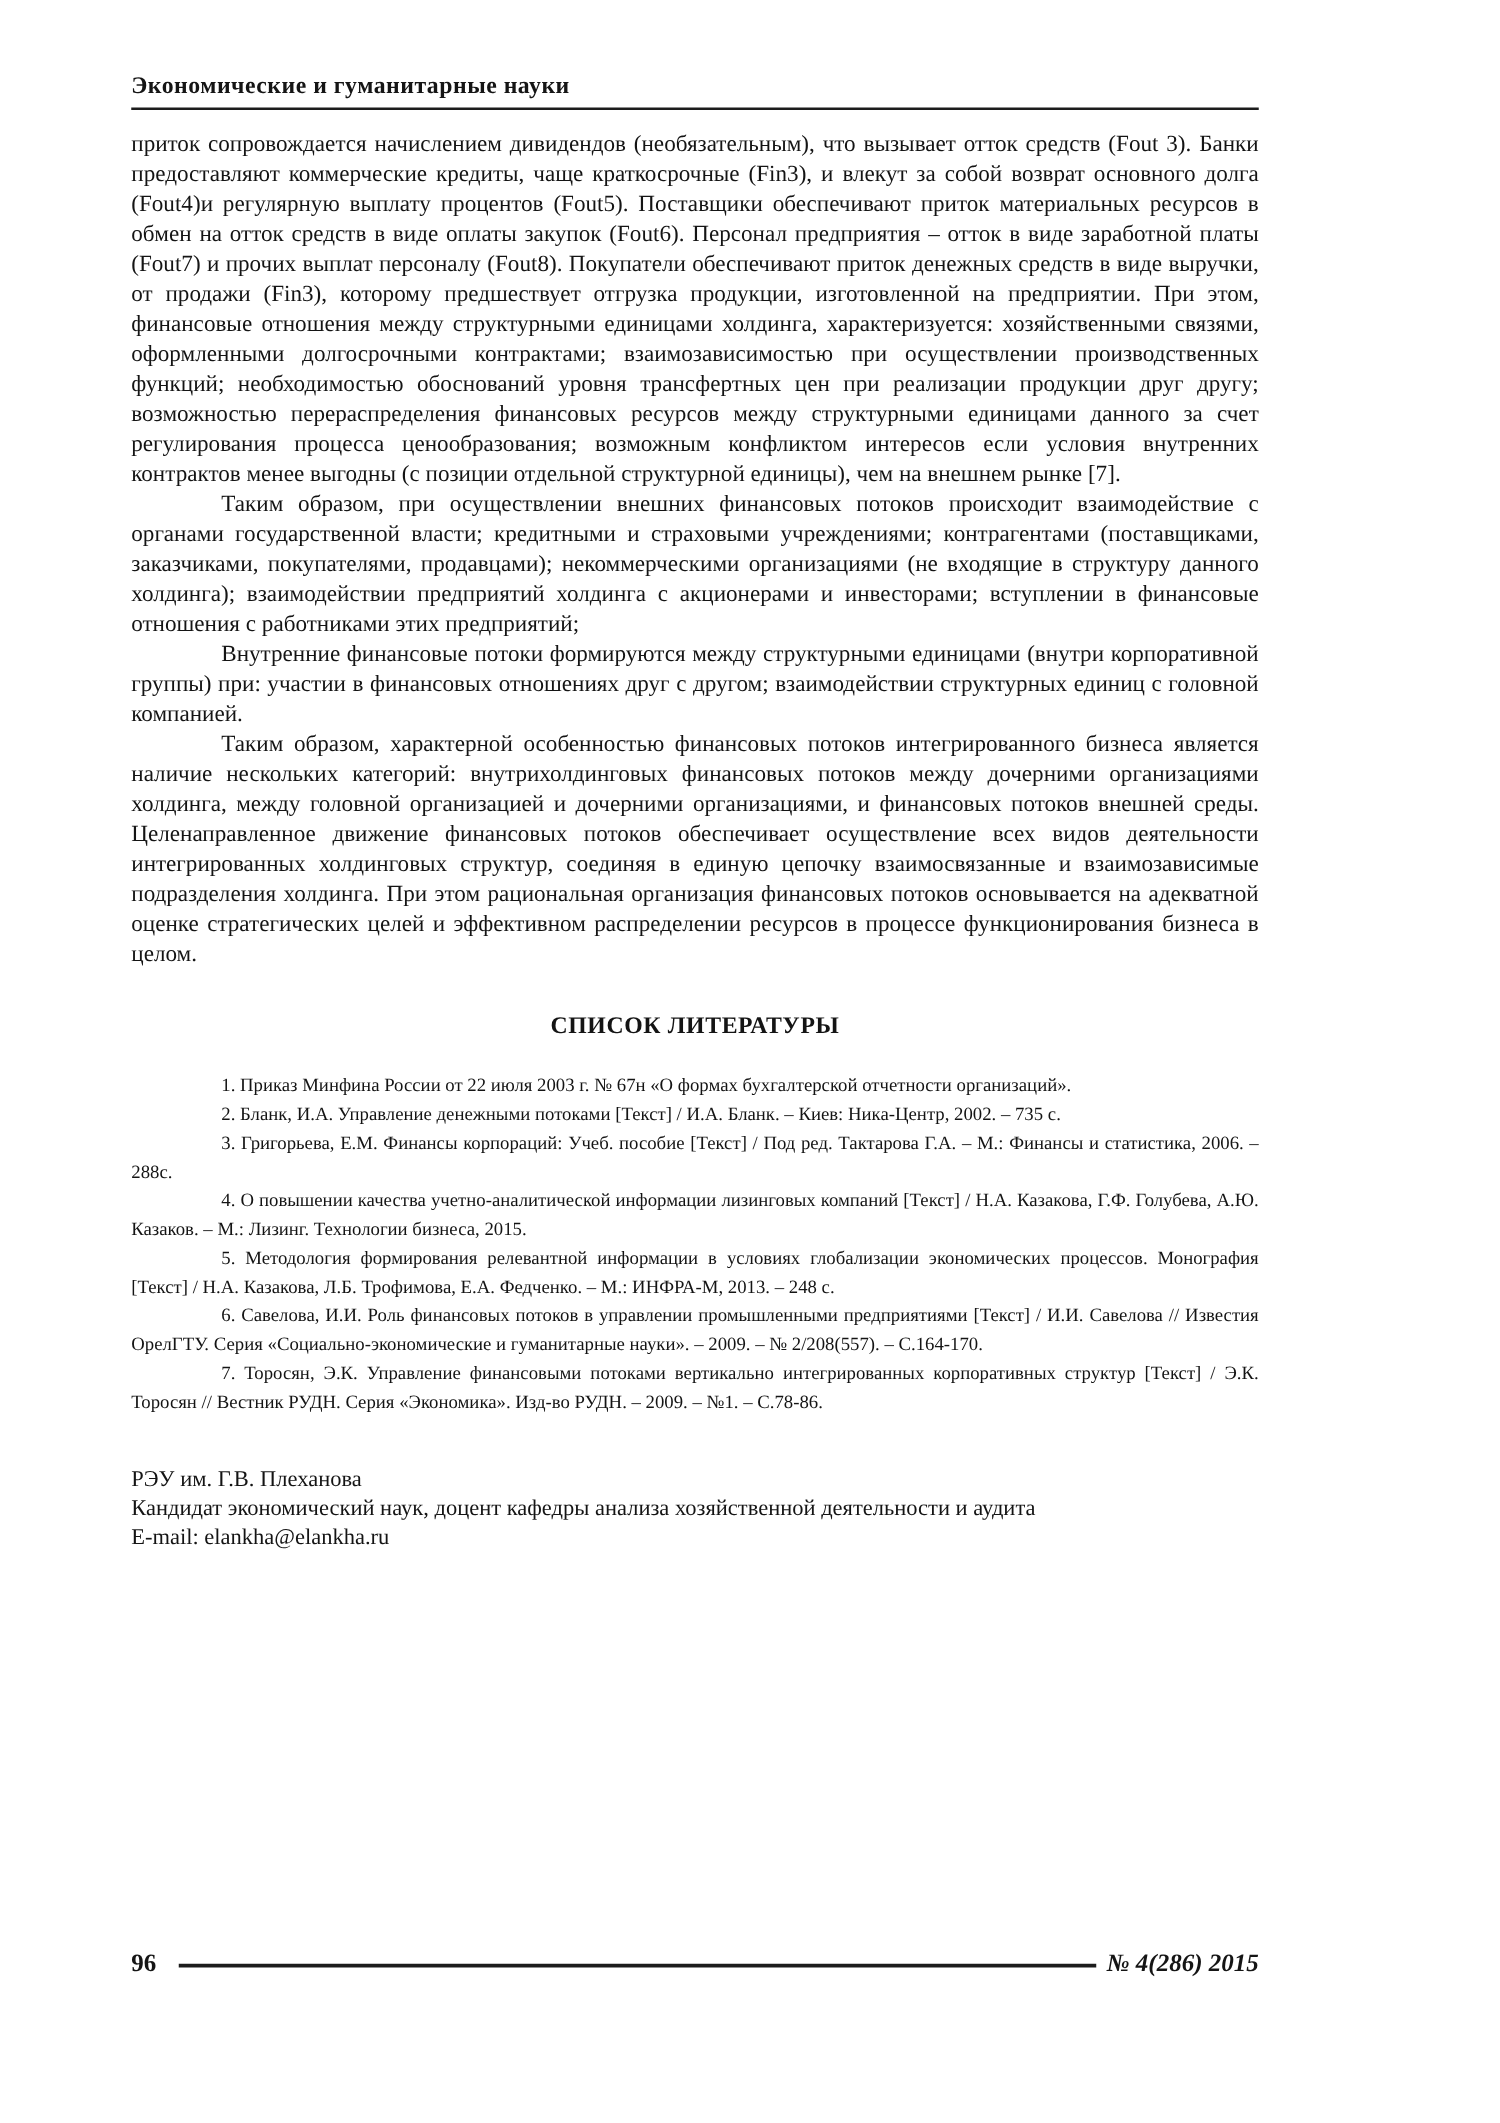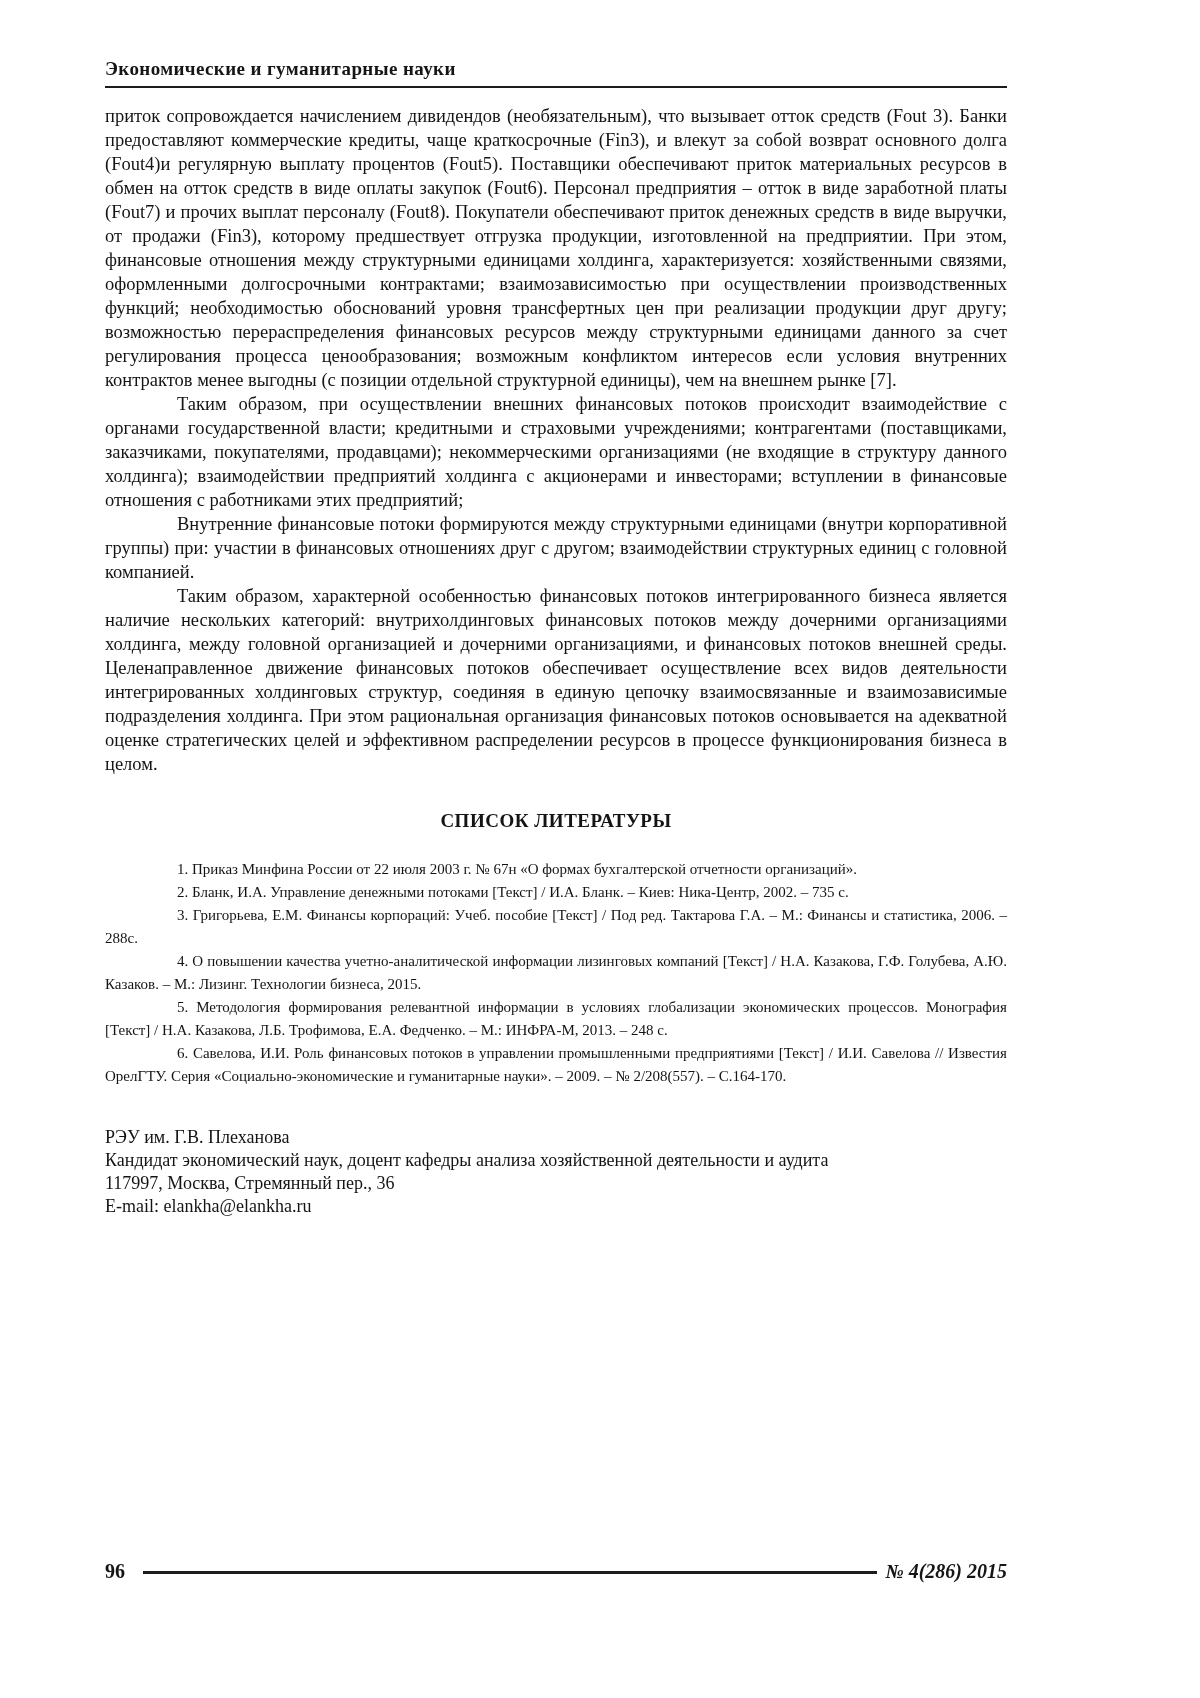--- a/index.html
+++ b/index.html
@@ -130,26 +130,26 @@
 
     <h2 class="ref-heading">СПИСОК ЛИТЕРАТУРЫ</h2>
 
     <div>
       <p class="ref">1.  Приказ Минфина России от 22 июля 2003 г. № 67н «О формах бухгалтерской отчетности организаций».</p>
       <p class="ref">2.  Бланк, И.А. Управление денежными потоками [Текст] / И.А. Бланк. – Киев: Ника-Центр, 2002. – 735 с.</p>
       <p class="ref">3.  Григорьева, Е.М. Финансы корпораций: Учеб. пособие [Текст] / Под ред. Тактарова Г.А. – М.: Финансы и статистика, 2006. – 288с.</p>
       <p class="ref">4.  О повышении качества учетно-аналитической информации лизинговых компаний [Текст] / Н.А. Казакова, Г.Ф. Голубева, А.Ю. Казаков. – М.: Лизинг. Технологии бизнеса, 2015.</p>
       <p class="ref">5.  Методология формирования релевантной информации в условиях глобализации экономических процессов. Монография [Текст] / Н.А. Казакова, Л.Б. Трофимова, Е.А. Федченко. – М.: ИНФРА-М, 2013. – 248 с.</p>
       <p class="ref">6.  Савелова, И.И. Роль финансовых потоков в управлении промышленными предприятиями [Текст] / И.И. Савелова // Известия ОрелГТУ. Серия «Социально-экономические и гуманитарные науки». – 2009. – № 2/208(557). – С.164-170.</p>
+      <p class="ref">7.  Торосян, Э.К. Управление финансовыми потоками вертикально интегрированных корпоративных структур [Текст] / Э.К. Торосян // Вестник РУДН. Серия «Экономика». Изд-во РУДН. – 2009. – №1. – С.78-86.</p>
     </div>
 
     <div class="author-block">
       <p class="author-line">РЭУ им. Г.В. Плеханова</p>
       <p class="author-line">Кандидат экономический наук, доцент кафедры анализа хозяйственной деятельности и аудита</p>
-      <p class="author-line">117997, Москва, Стремянный пер., 36</p>
       <p class="author-line">E-mail: elankha@elankha.ru</p>
     </div>
 
   </main>
 
   <footer class="page-footer">
     <span class="page-num">96</span>
     <span class="footer-rule"></span>
     <span class="issue">№ 4(286) 2015</span>
   </footer>

